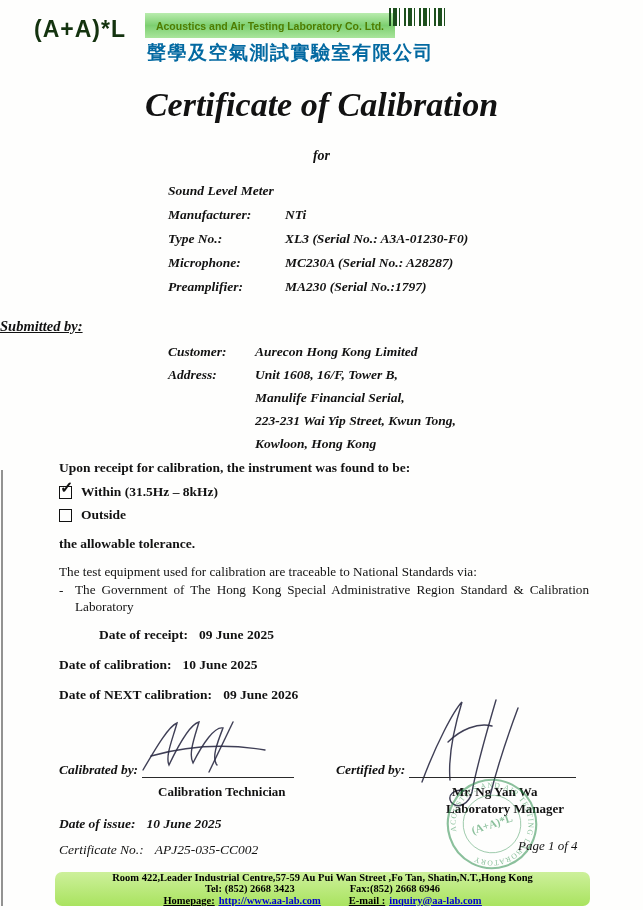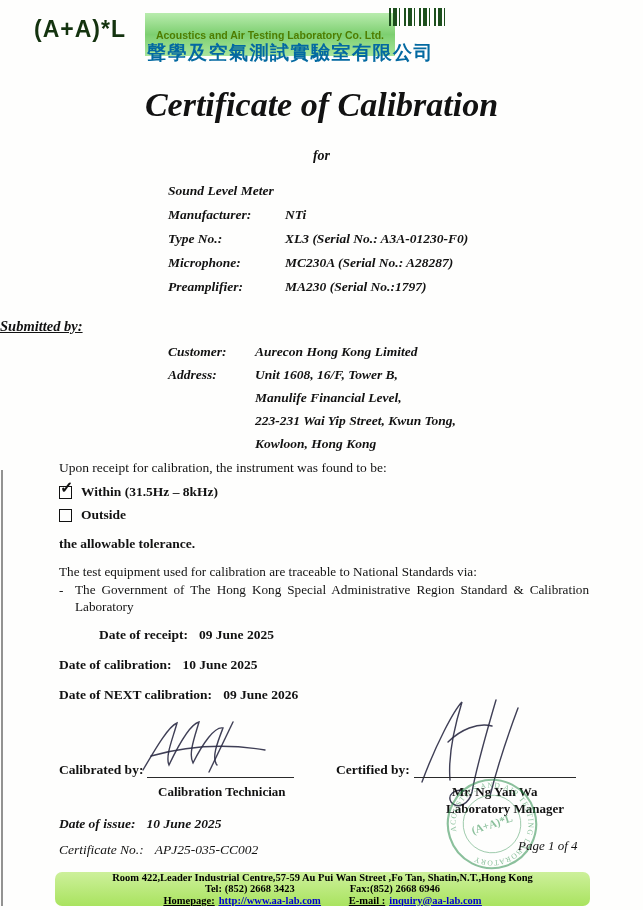--- a/index.html
+++ b/index.html
@@ -7,21 +7,21 @@
   .page {
     position:relative; width:643px; height:910px; margin:0 auto;
     background:#fefefd; color:#121212; overflow:hidden;
     font-family:"Liberation Serif", serif; font-size:13.5px;
   }
   .abs { position:absolute; }
 
   
   .logo { left:34px; top:16px; font-family:"Liberation Sans", sans-serif;
           font-size:23px; font-weight:bold; color:#14330f; letter-spacing:1px; }
-  .banner { left:145px; top:13px; width:250px; height:43px;
+  .banner { left:145px; top:13px; width:250px; height:25px;
             background:linear-gradient(180deg,#b9ecae 0%, #7dcf70 50%, #a9e59c 100%);
             display:flex; align-items:center; justify-content:center; }
   .banner-text { font-family:"Liberation Sans", sans-serif; font-size:10.5px;
                  font-weight:bold; color:#4e7d00; white-space:nowrap; }
   .zh { left:147px; top:40px; font-size:19px; font-weight:bold; color:#0369a1; letter-spacing:1.5px; }
   .barcode { left:389px; top:8px; width:58px; height:18px;
              background:repeating-linear-gradient(90deg,
                #1d4f1d 0 2px, transparent 2px 4px,
                #1d4f1d 4px 8px, transparent 8px 10px,
                #1d4f1d 10px 11px, transparent 11px 15px); }
@@ -40,21 +40,21 @@
 
   
   .submitted { left:0; right:0; top:318px; text-align:left; font-size:14.5px;
                font-weight:bold; font-style:italic; text-decoration:underline; }
   .custblock { left:168px; top:344px; }
   .crow { display:flex; height:23px; }
   .clabel { width:87px; font-weight:bold; font-style:italic; }
   .cvalue { font-weight:bold; font-style:italic; }
 
   
-  .upon { left:59px; top:460px; font-weight:normal; }
+  .upon { left:59px; top:460px; font-weight:bold; }
   .checkrow { display:flex; align-items:center; }
   .checkrow1 { left:59px; top:484px; }
   .checkrow2 { left:59px; top:507px; }
   .cbox { position:relative; display:inline-block; width:13px; height:13px;
           border:1.6px solid #111; flex:0 0 13px; }
   .tick { position:absolute; left:0px; top:-9px; font-family:"Liberation Sans", sans-serif;
           font-size:16px; font-weight:bold; color:#111; }
   .optlabel { margin-left:9px; font-weight:bold; }
   .tolerance { left:59px; top:536px; font-weight:bold; }
 
@@ -67,21 +67,21 @@
   
   .daterow { font-weight:bold; }
   .daterow1 { left:59px; top:627px;margin-left:40px; }
   .daterow2 { left:59px; top:657px; }
   .daterow3 { left:59px; top:687px; }
   .dval { margin-left:11px; }
 
   
   .sigL { left:59px; top:762px; width:235px; display:flex; }
   .sigR { left:336px; top:762px; width:240px; display:flex; }
-  .siglabel { font-weight:bold; white-space:nowrap; }
+  .siglabel { font-weight:bold; font-style:italic; white-space:nowrap; }
   .sigline { flex:1; border-bottom:1.2px solid #2a2a2a; margin-left:4px; }
   .sigLrole { left:158px; top:784px; font-weight:bold; font-size:13px; }
   .sigRname { left:452px; top:784px; font-weight:bold; font-size:13px; }
   .sigRrole { left:446px; top:801px; font-weight:bold; font-size:13px; }
   .sigLsvg { left:135px; top:716px; width:145px; height:64px; }
   .sigRsvg { left:392px; top:694px; width:190px; height:122px; }
   .ink { stroke:#2a2a44; stroke-width:1.4; fill:none; stroke-linecap:round; opacity:.9; }
 
   
   .issue { left:59px; top:816px; font-weight:bold; font-style:italic; }
@@ -146,21 +146,21 @@
     <div class="crow">
       <span class="clabel">Customer:</span>
       <span class="cvalue">Aurecon Hong Kong Limited</span>
     </div>
     <div class="crow">
       <span class="clabel">Address:</span>
       <span class="cvalue">Unit 1608, 16/F, Tower B,</span>
     </div>
     <div class="crow">
       <span class="clabel"></span>
-      <span class="cvalue">Manulife Financial Level,</span>
+      <span class="cvalue">Manulife Financial Serial,</span>
     </div>
     <div class="crow">
       <span class="clabel"></span>
       <span class="cvalue">223-231 Wai Yip Street, Kwun Tong,</span>
     </div>
     <div class="crow">
       <span class="clabel"></span>
       <span class="cvalue">Kowloon, Hong Kong</span>
     </div>
   </div>

